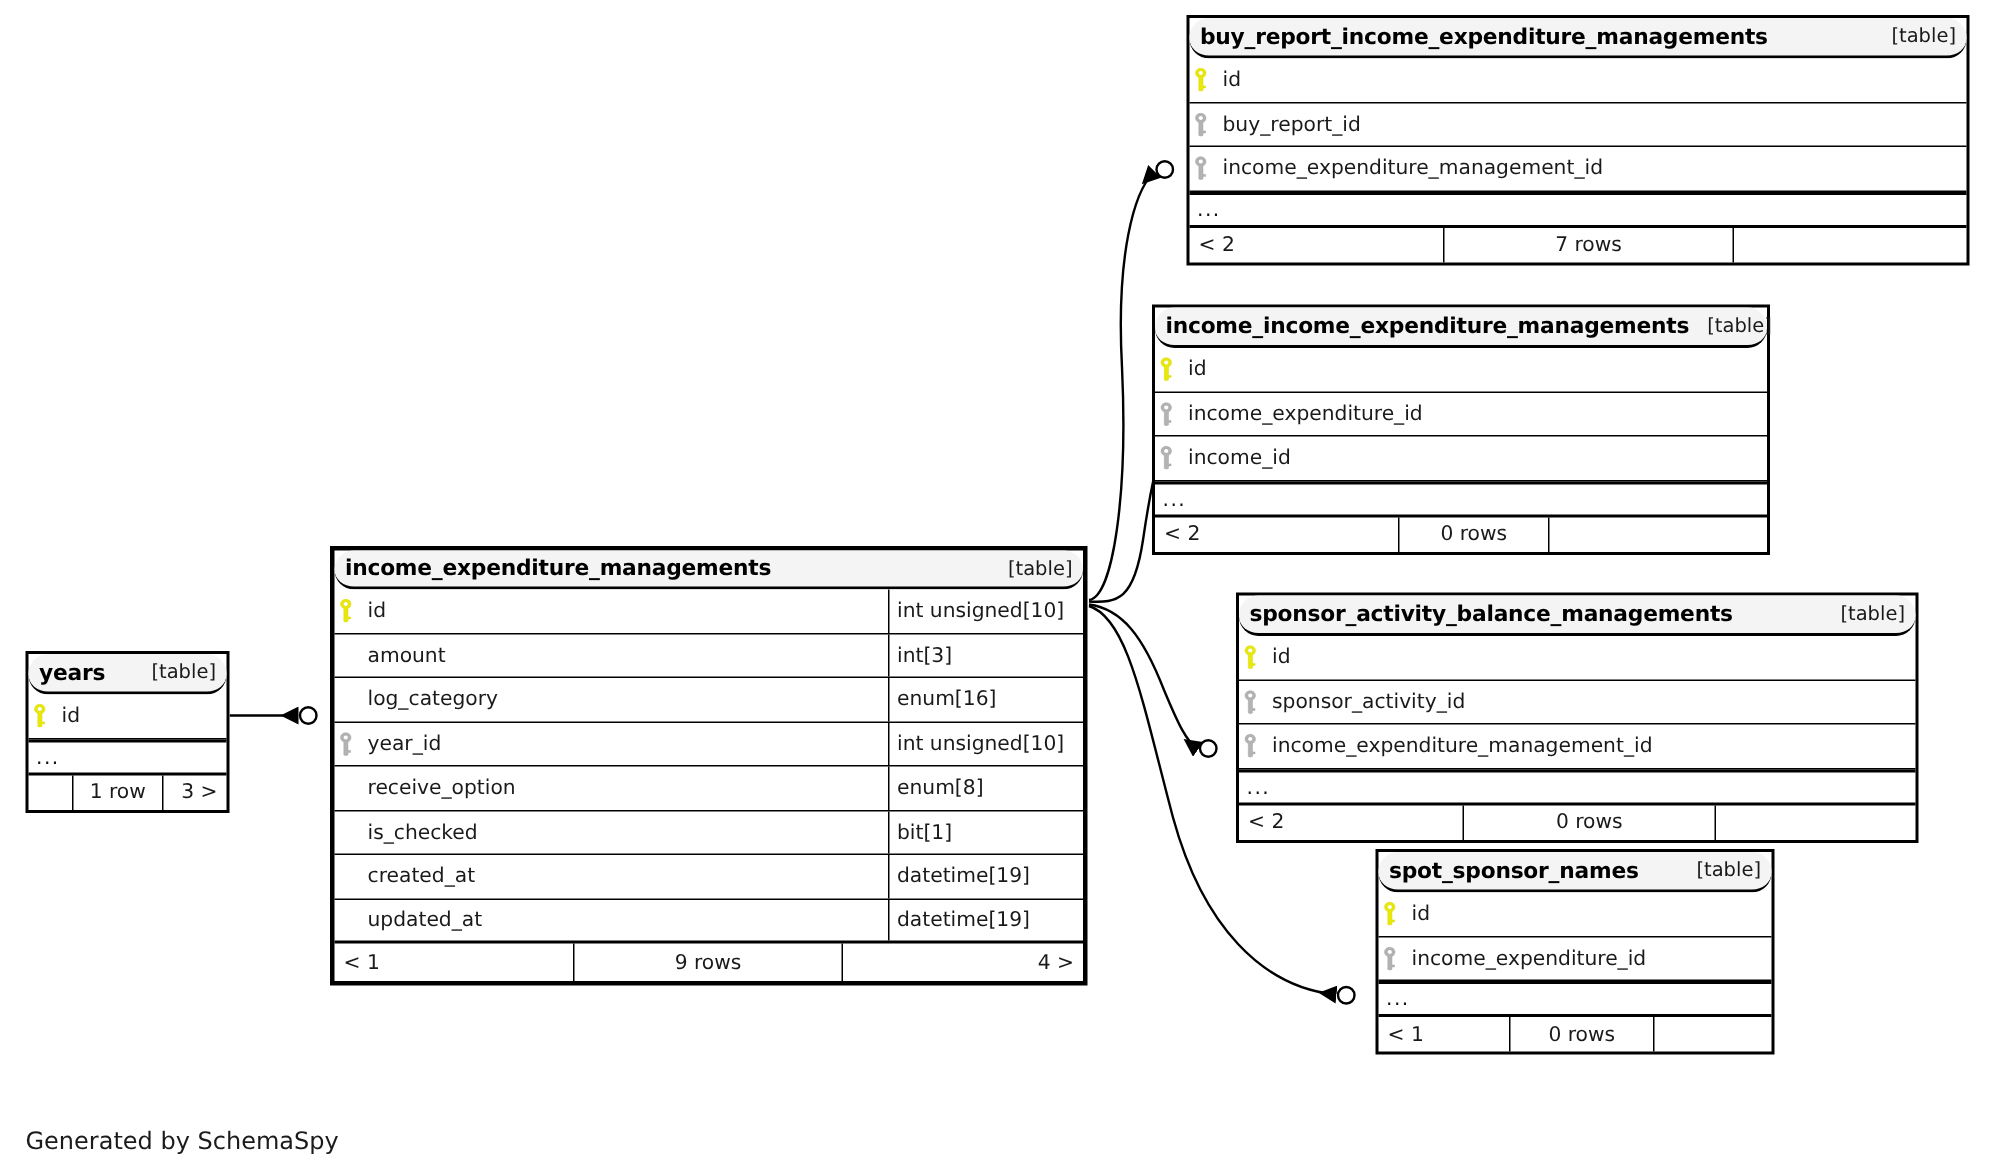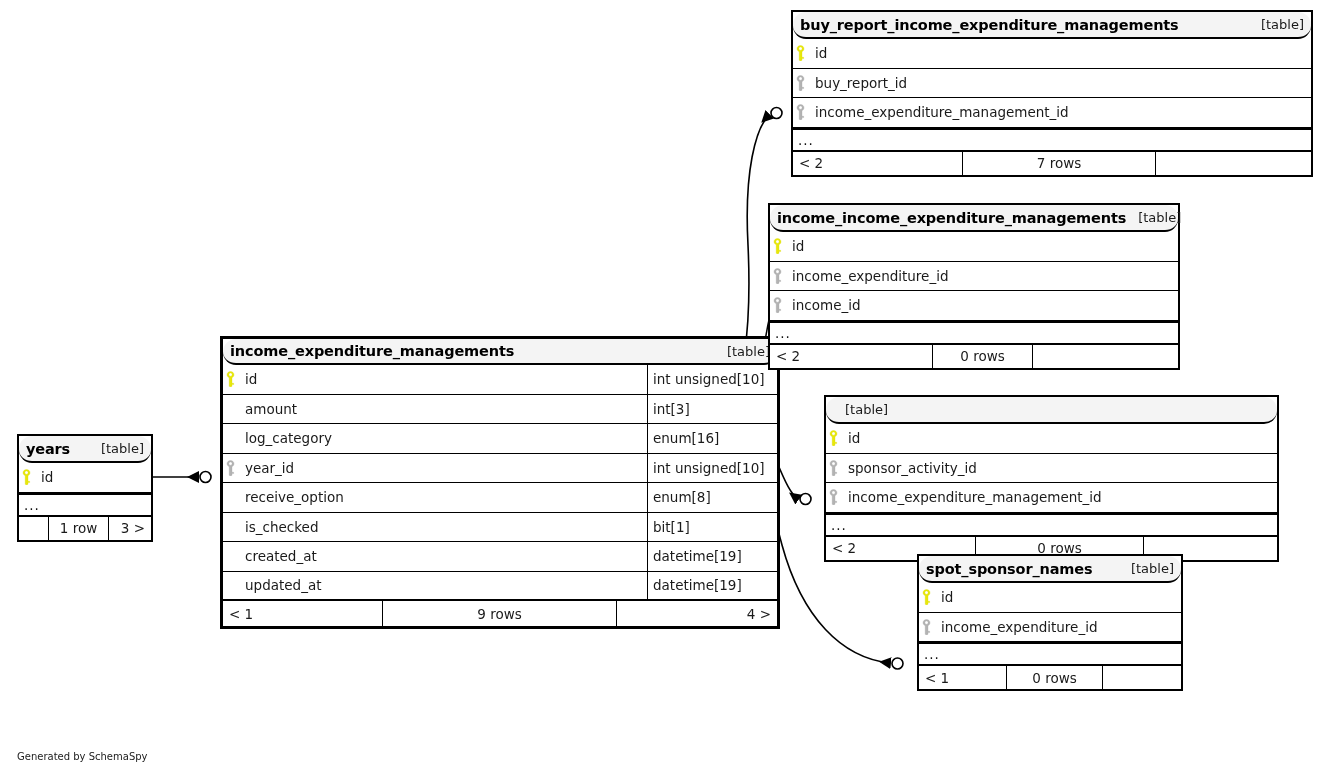--- a/index.html
+++ b/index.html
@@ -133,21 +133,21 @@
   .ft-cell:last-child { border-right: none; }
   .ft-left   { justify-content: flex-start; }
   .ft-center { justify-content: center; }
   .ft-right  { justify-content: flex-end; }
 
   
   .credit {
     position: absolute;
     left: 17px;
     top: 751px;
-    font-size: 10px;
+    font-size: 16px;
     color: #1b1b1b;
     white-space: nowrap;
   }
 </style>
 </head>
 <body>
 
 <div id="canvas">
 
   <svg id="edges" viewBox="0 0 1328 781" width="1328" height="781">
@@ -191,21 +191,21 @@
       </div>
     </div>
     <div class="ent-dots">...</div>
     <div class="ent-footer">
       <div class="ft-cell ft-left" style="width:30px;"></div>
       <div class="ft-cell ft-center" style="flex:1;">1 row</div>
       <div class="ft-cell ft-right" style="width:42px;">3 &gt;</div>
     </div>
   </div>
 
-  <div class="entity thick" style="left:220px; top:336px; width:560px;">
+  <div class="entity thick" style="left:220px; top:364px; width:505px;">
     <div class="ent-header" style="height:26px;">
       <span class="ent-title">income_expenditure_managements</span>
       <span class="ent-tag">[table]</span>
     </div>
 
     <div class="ent-row">
       <div class="col-name">
         <span class="keyicon">
           <svg width="11" height="16" viewBox="0 0 11 16">
               <path d="M5.5 0.5 C7.6 0.5 9 2 9 3.7 C9 5.1 8.1 6.2 7 6.6 L7 12.3 L8.7 12.3 L8.7 13.6 L7 13.6 L7 15.3 L5.5 15.9 L4.2 15.3 L4.2 6.6 C3 6.2 2 5.1 2 3.7 C2 2 3.4 0.5 5.5 0.5 Z M5.5 2.1 C4.6 2.1 3.9 2.8 3.9 3.7 C3.9 4.5 4.6 5.2 5.5 5.2 C6.4 5.2 7.1 4.5 7.1 3.7 C7.1 2.8 6.4 2.1 5.5 2.1 Z" fill="#e8e80a" stroke="#d6d600" stroke-width="0.3"></path>
@@ -372,20 +372,21 @@
     <div class="ent-dots">...</div>
     <div class="ent-footer">
       <div class="ft-cell ft-left" style="width:163px;">&lt; 2</div>
       <div class="ft-cell ft-center" style="flex:1;">0 rows</div>
       <div class="ft-cell ft-right" style="width:145px;"></div>
     </div>
   </div>
 
   <div class="entity" style="left:824px; top:395px; width:455px;">
     <div class="ent-header">
+      <span class="ent-title">sponsor_activity_balance_managements</span>
       <span class="ent-tag">[table]</span>
     </div>
 
     <div class="ent-row">
       <div class="col-name">
         <span class="keyicon">
           <svg width="11" height="16" viewBox="0 0 11 16">
               <path d="M5.5 0.5 C7.6 0.5 9 2 9 3.7 C9 5.1 8.1 6.2 7 6.6 L7 12.3 L8.7 12.3 L8.7 13.6 L7 13.6 L7 15.3 L5.5 15.9 L4.2 15.3 L4.2 6.6 C3 6.2 2 5.1 2 3.7 C2 2 3.4 0.5 5.5 0.5 Z M5.5 2.1 C4.6 2.1 3.9 2.8 3.9 3.7 C3.9 4.5 4.6 5.2 5.5 5.2 C6.4 5.2 7.1 4.5 7.1 3.7 C7.1 2.8 6.4 2.1 5.5 2.1 Z" fill="#e8e80a" stroke="#d6d600" stroke-width="0.3"></path>
             </svg>
         </span>
@@ -416,21 +417,21 @@
     </div>
 
     <div class="ent-dots">...</div>
     <div class="ent-footer">
       <div class="ft-cell ft-left" style="width:150px;">&lt; 2</div>
       <div class="ft-cell ft-center" style="flex:1;">0 rows</div>
       <div class="ft-cell ft-right" style="width:133px;"></div>
     </div>
   </div>
 
-  <div class="entity" style="left:917px; top:554px; width:266px;">
+  <div class="entity" style="left:917px; top:566px; width:266px;">
     <div class="ent-header">
       <span class="ent-title">spot_sponsor_names</span>
       <span class="ent-tag">[table]</span>
     </div>
 
     <div class="ent-row">
       <div class="col-name">
         <span class="keyicon">
           <svg width="11" height="16" viewBox="0 0 11 16">
               <path d="M5.5 0.5 C7.6 0.5 9 2 9 3.7 C9 5.1 8.1 6.2 7 6.6 L7 12.3 L8.7 12.3 L8.7 13.6 L7 13.6 L7 15.3 L5.5 15.9 L4.2 15.3 L4.2 6.6 C3 6.2 2 5.1 2 3.7 C2 2 3.4 0.5 5.5 0.5 Z M5.5 2.1 C4.6 2.1 3.9 2.8 3.9 3.7 C3.9 4.5 4.6 5.2 5.5 5.2 C6.4 5.2 7.1 4.5 7.1 3.7 C7.1 2.8 6.4 2.1 5.5 2.1 Z" fill="#e8e80a" stroke="#d6d600" stroke-width="0.3"></path>

